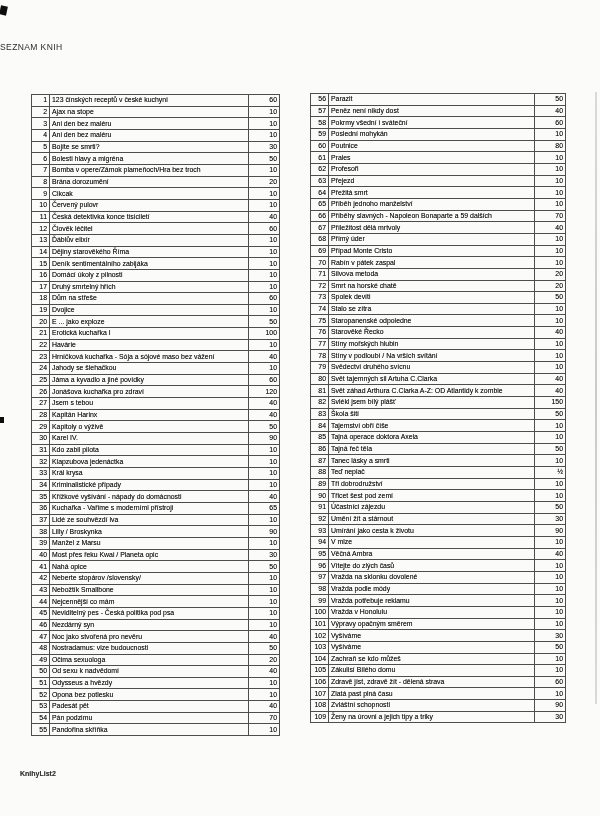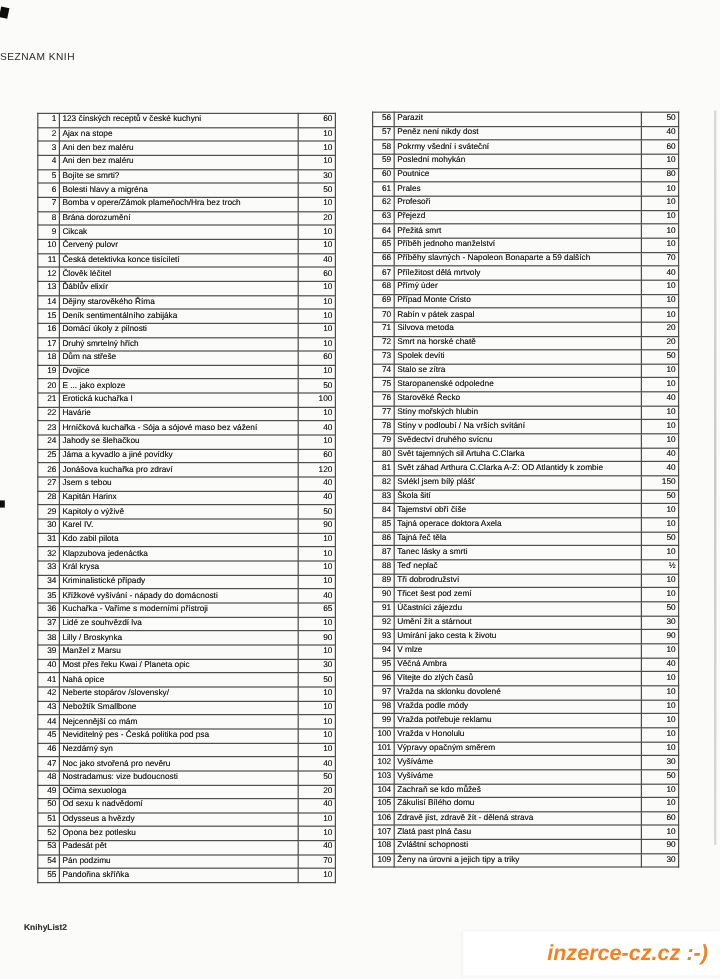--- a/index.html
+++ b/index.html
@@ -606,21 +606,18 @@
         <tr>
           <td class="num">109</td>
           <td class="title">Ženy na úrovni a jejich tipy a triky</td>
           <td class="price">30</td>
         </tr>
       </tbody>
   </table>
 
   <div class="sheet-name">KnihyList2</div>
 
-  <div class="watermark">
-    <span style="color: rgb(245, 130, 31);">inzerce-cz.cz :-)</span>
-  </div>
 
   <div class="art" style="left:0;top:6px;width:7px;height:9px;transform:rotate(12deg);"></div>
   <div class="art" style="left:0;top:417px;width:4px;height:6px;"></div>
   <div class="art-edge"></div>
 
 </div>
 
 </body></html>

